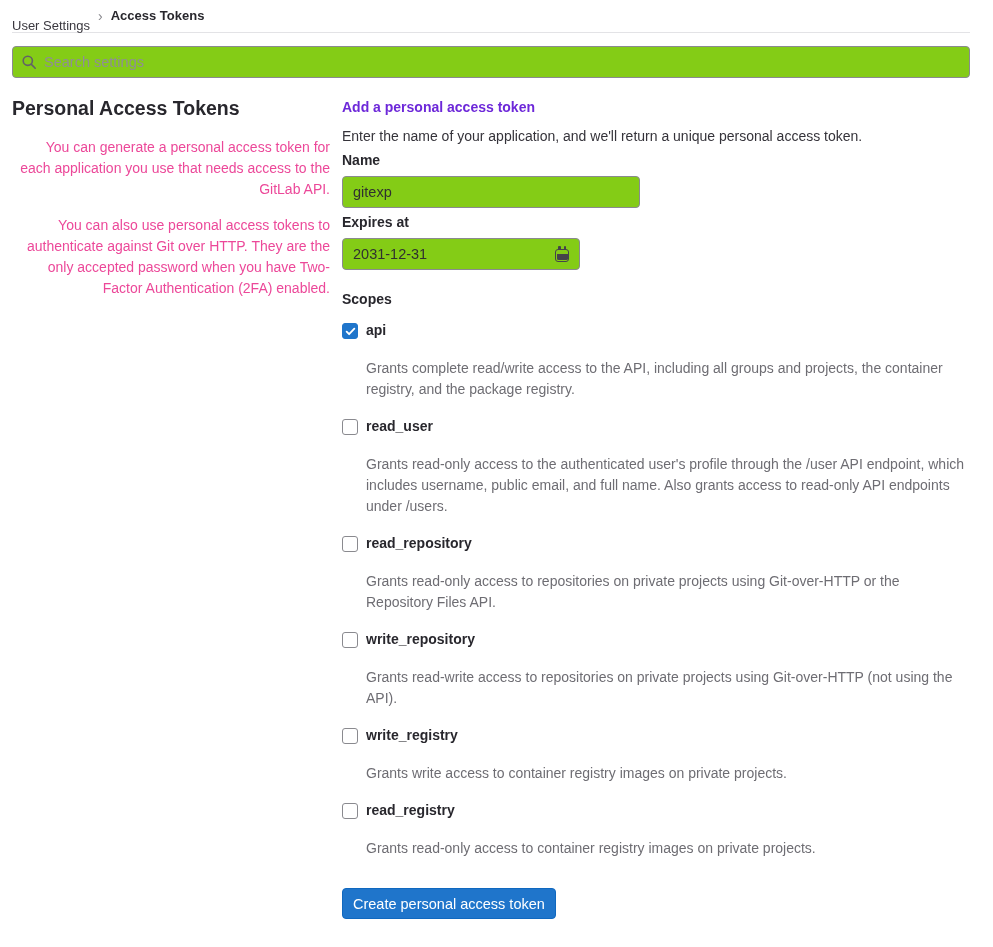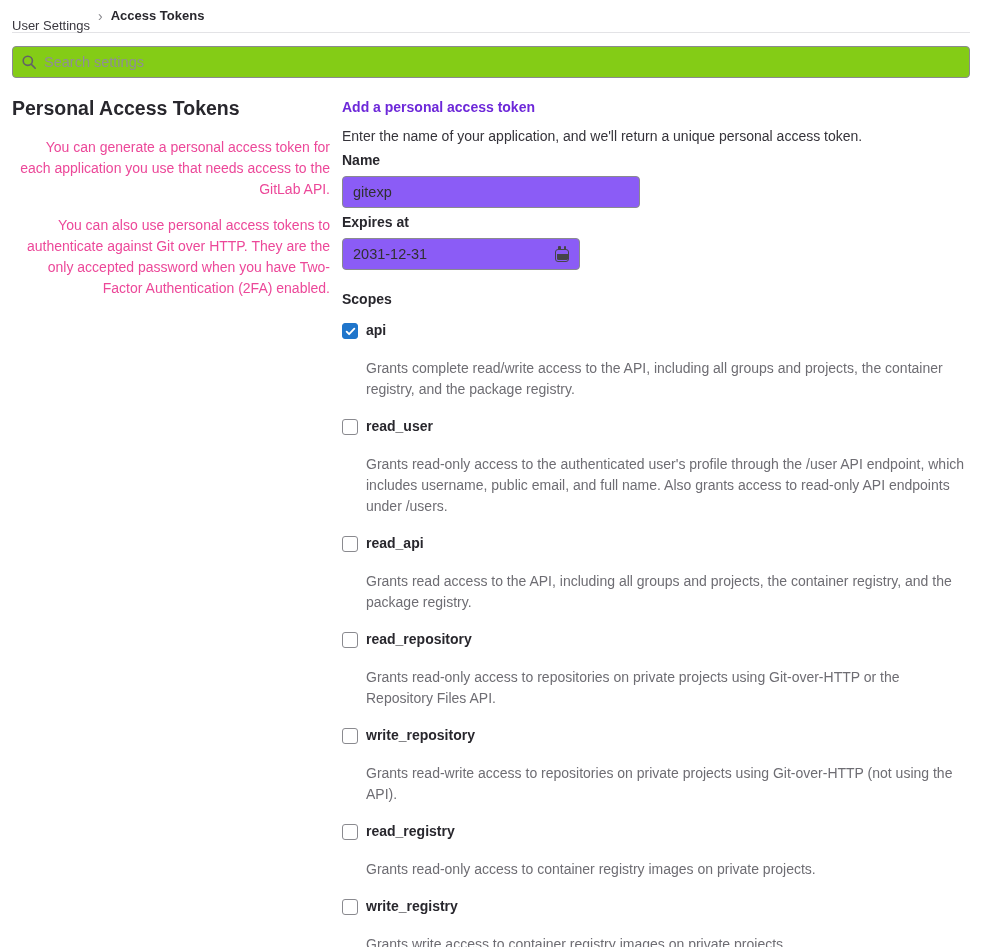--- a/index.html
+++ b/index.html
@@ -88,21 +88,21 @@
 
   .text-input {
     height: 32px;
     border: 1px solid #8a8a8f;
     border-radius: 4px;
     padding: 0 10px;
     font-size: 14.5px;
     font-family: inherit;
     color: #303030;
     outline: none;
-    background: #8b5cf6;
+    background: #84cc16;
   }
   .name-input { width: 298px; }
   .date-wrap { position: relative; width: 238px; }
   .date-input { width: 238px; padding-right: 34px; }
   .cal-icon { position: absolute; right: 10px; top: 8px; width: 16px; height: 16px; }
   .cal-body { position: absolute; left: 1px; right: 1px; top: 2.5px; bottom: 0.5px; border: 1.5px solid #454449; border-radius: 3px; }
   .cal-fill { position: absolute; left: 2.5px; right: 2.5px; top: 8px; bottom: 2px; background: #454449; border-radius: 0 0 1.5px 1.5px; }
   .cal-tick { position: absolute; top: 0; width: 2.5px; height: 4px; background: #454449; border-radius: 1px; }
   .cal-tick.t1 { left: 4px; } .cal-tick.t2 { right: 4px; }
 
@@ -219,29 +219,20 @@
   <div class="scope">
     <span class="checkbox">
       
     </span>
     <div class="scope-text">
       <div class="scope-label">read_user</div>
       <div class="scope-desc">Grants read-only access to the authenticated user's profile through the /user API endpoint, which includes username, public email, and full name. Also grants access to read-only API endpoints under /users.</div>
     </div>
   </div>
 
-  <div class="scope">
-    <span class="checkbox">
-      
-    </span>
-    <div class="scope-text">
-      <div class="scope-label">read_api</div>
-      <div class="scope-desc">Grants read access to the API, including all groups and projects, the container registry, and the package registry.</div>
-    </div>
-  </div>
 
   <div class="scope">
     <span class="checkbox">
       
     </span>
     <div class="scope-text">
       <div class="scope-label">read_repository</div>
       <div class="scope-desc">Grants read-only access to repositories on private projects using Git-over-HTTP or the Repository Files API.</div>
     </div>
   </div>
@@ -254,34 +245,34 @@
       <div class="scope-label">write_repository</div>
       <div class="scope-desc">Grants read-write access to repositories on private projects using Git-over-HTTP (not using the API).</div>
     </div>
   </div>
 
   <div class="scope">
     <span class="checkbox">
       
     </span>
     <div class="scope-text">
+      <div class="scope-label">write_registry</div>
+      <div class="scope-desc">Grants write access to container registry images on private projects.</div>
+    </div>
+  </div>
+
+  <div class="scope">
+    <span class="checkbox">
+      
+    </span>
+    <div class="scope-text">
       <div class="scope-label">read_registry</div>
       <div class="scope-desc">Grants read-only access to container registry images on private projects.</div>
     </div>
   </div>
-
-  <div class="scope">
-    <span class="checkbox">
-      
-    </span>
-    <div class="scope-text">
-      <div class="scope-label">write_registry</div>
-      <div class="scope-desc">Grants write access to container registry images on private projects.</div>
-    </div>
-  </div>
 </div>
 
       <button class="submit-btn">Create personal access token</button>
 
       
       
     </div>
 
   </div>
 </div>

